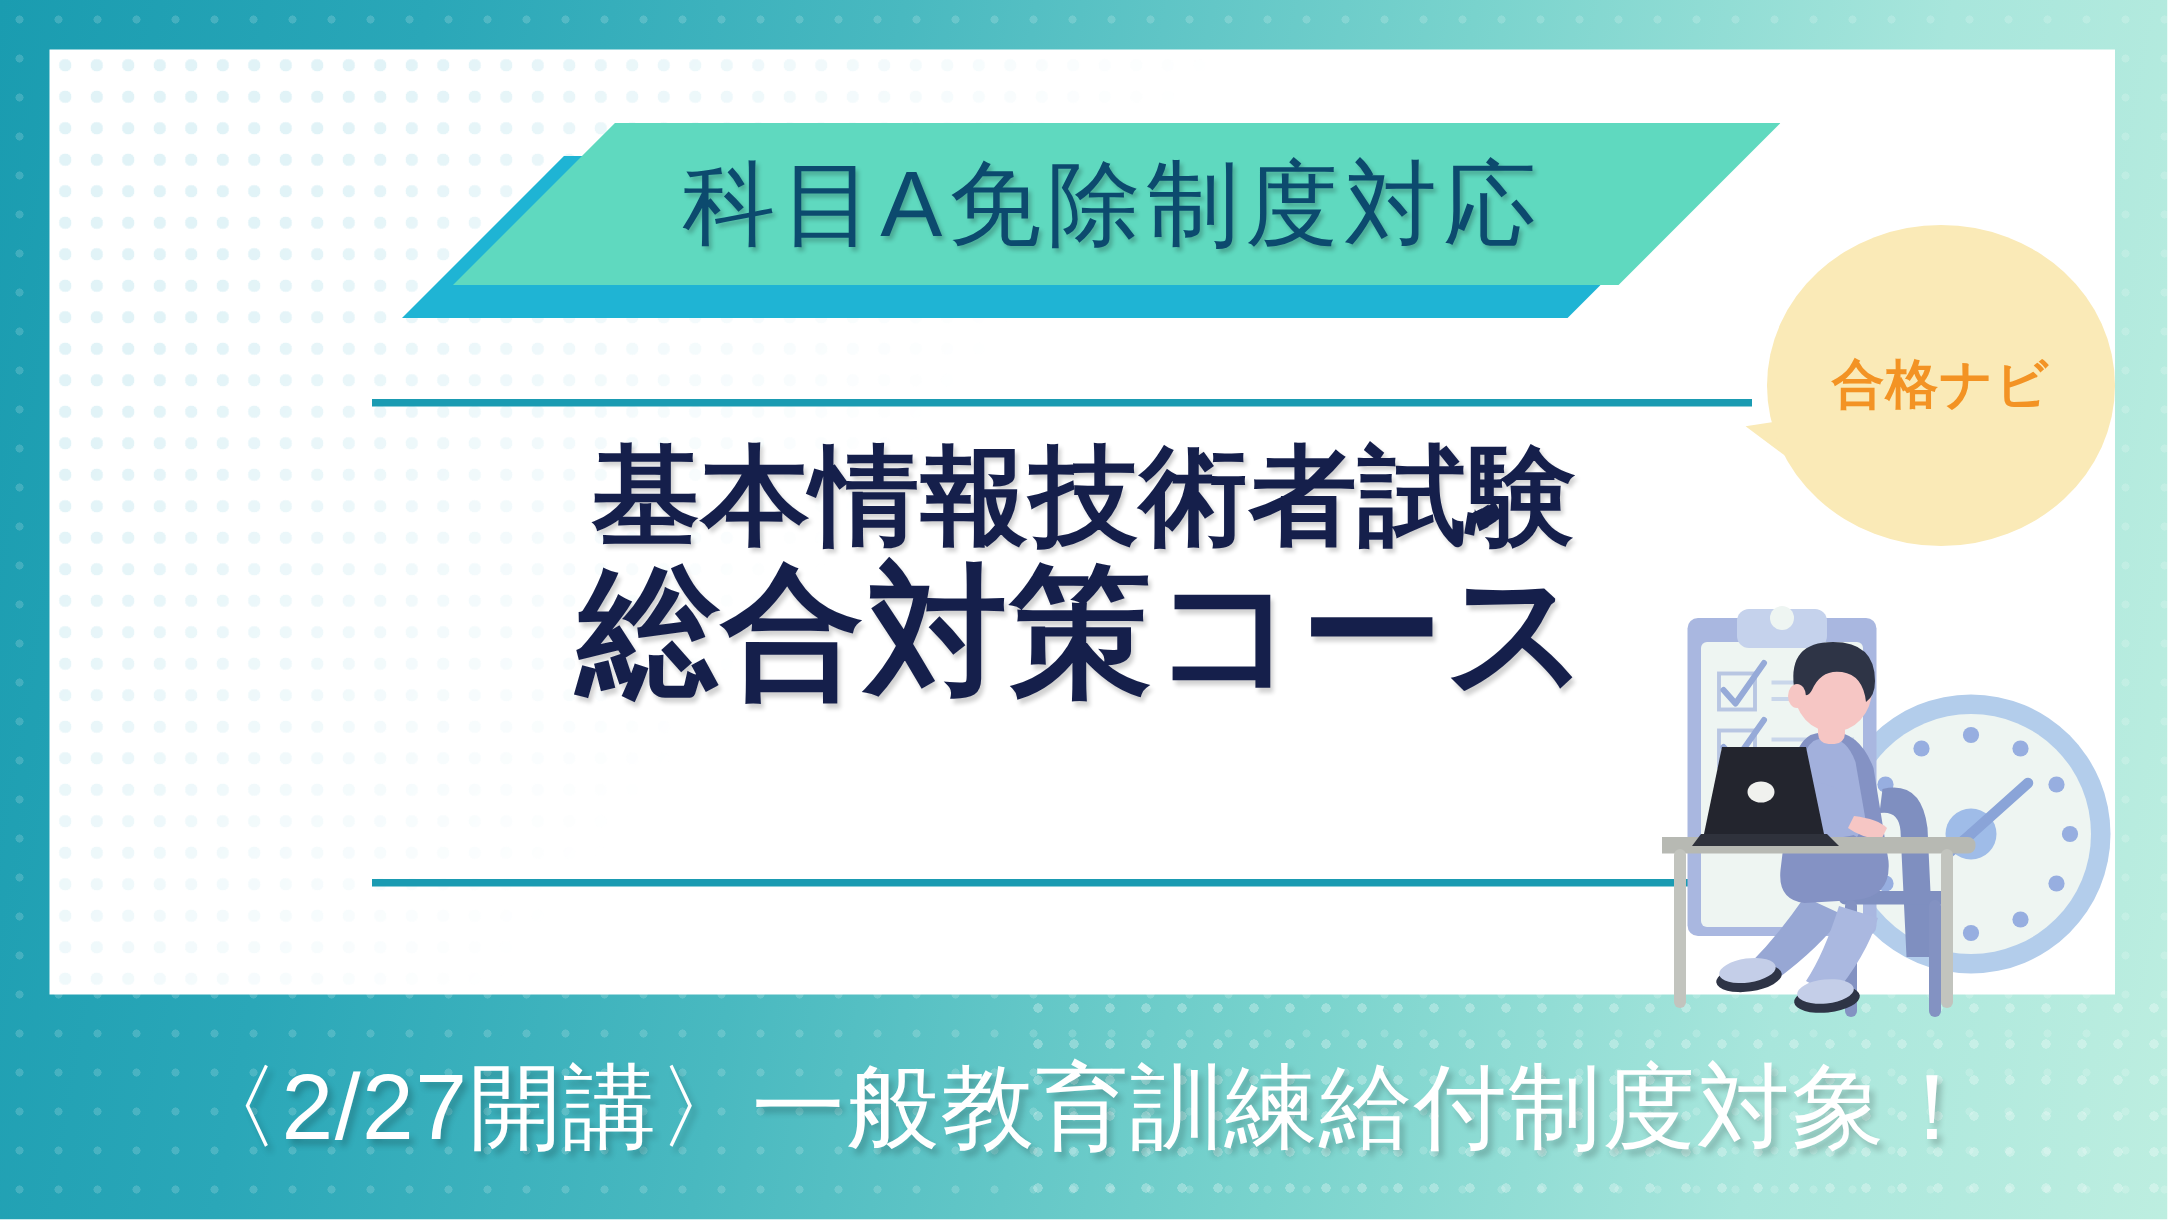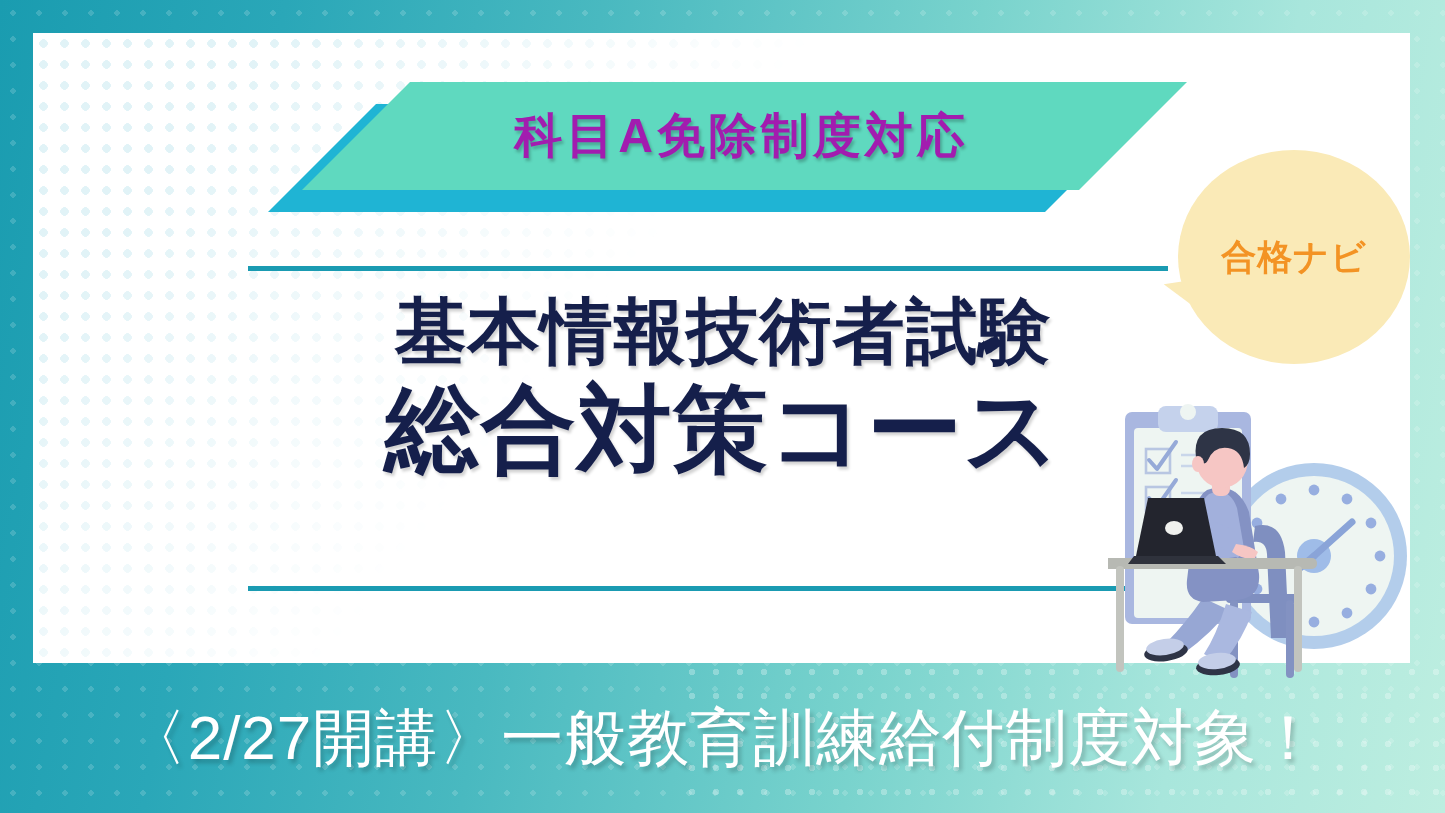--- a/index.html
+++ b/index.html
@@ -60,23 +60,23 @@
     clip-path:polygon(12.2% 0%, 100% 0%, 87.8% 100%, 0% 100%);
   }
   .ribbon-main {
     position:absolute; left:34px; top:0px;
     width:885px; height:108px;
     background:#5fd9bf;
     clip-path:polygon(12.2% 0%, 100% 0%, 87.8% 100%, 0% 100%);
     display:flex; align-items:center; justify-content:center;
   }
   .ribbon-text {
-    color:#a21caf;
-    font-size:48px;
-    font-weight:bold;
+    color:#0c4a6e;
+    font-size:62px;
+    font-weight:normal;
     letter-spacing:4px;
     text-shadow:2px 3px 3px rgba(0,0,0,0.22);
     white-space:nowrap;
     padding-right:6px;
   }
 
   
   .rule {
     position:absolute;
     height:5px;
@@ -93,21 +93,21 @@
     left:248px; top:290px;
     width:950px;
     text-align:center;
     color:#151f4b;
     font-weight:bold;
     line-height:1.16;
     letter-spacing:1px;
     text-shadow:2px 3px 3px rgba(0,0,0,0.18);
   }
   .title-l1 { font-size:72px; }
-  .title-l2 { font-size:95px; }
+  .title-l2 { font-size:95px;font-family:Liberation Mono, monospace; }
 
   
   .bubble {
     position:absolute;
     left:1178px; top:150px;
     width:232px; height:214px;
     background:#faeab7;
     border-radius:50%;
     display:flex; flex-direction:row;
     align-items:center; justify-content:center;

